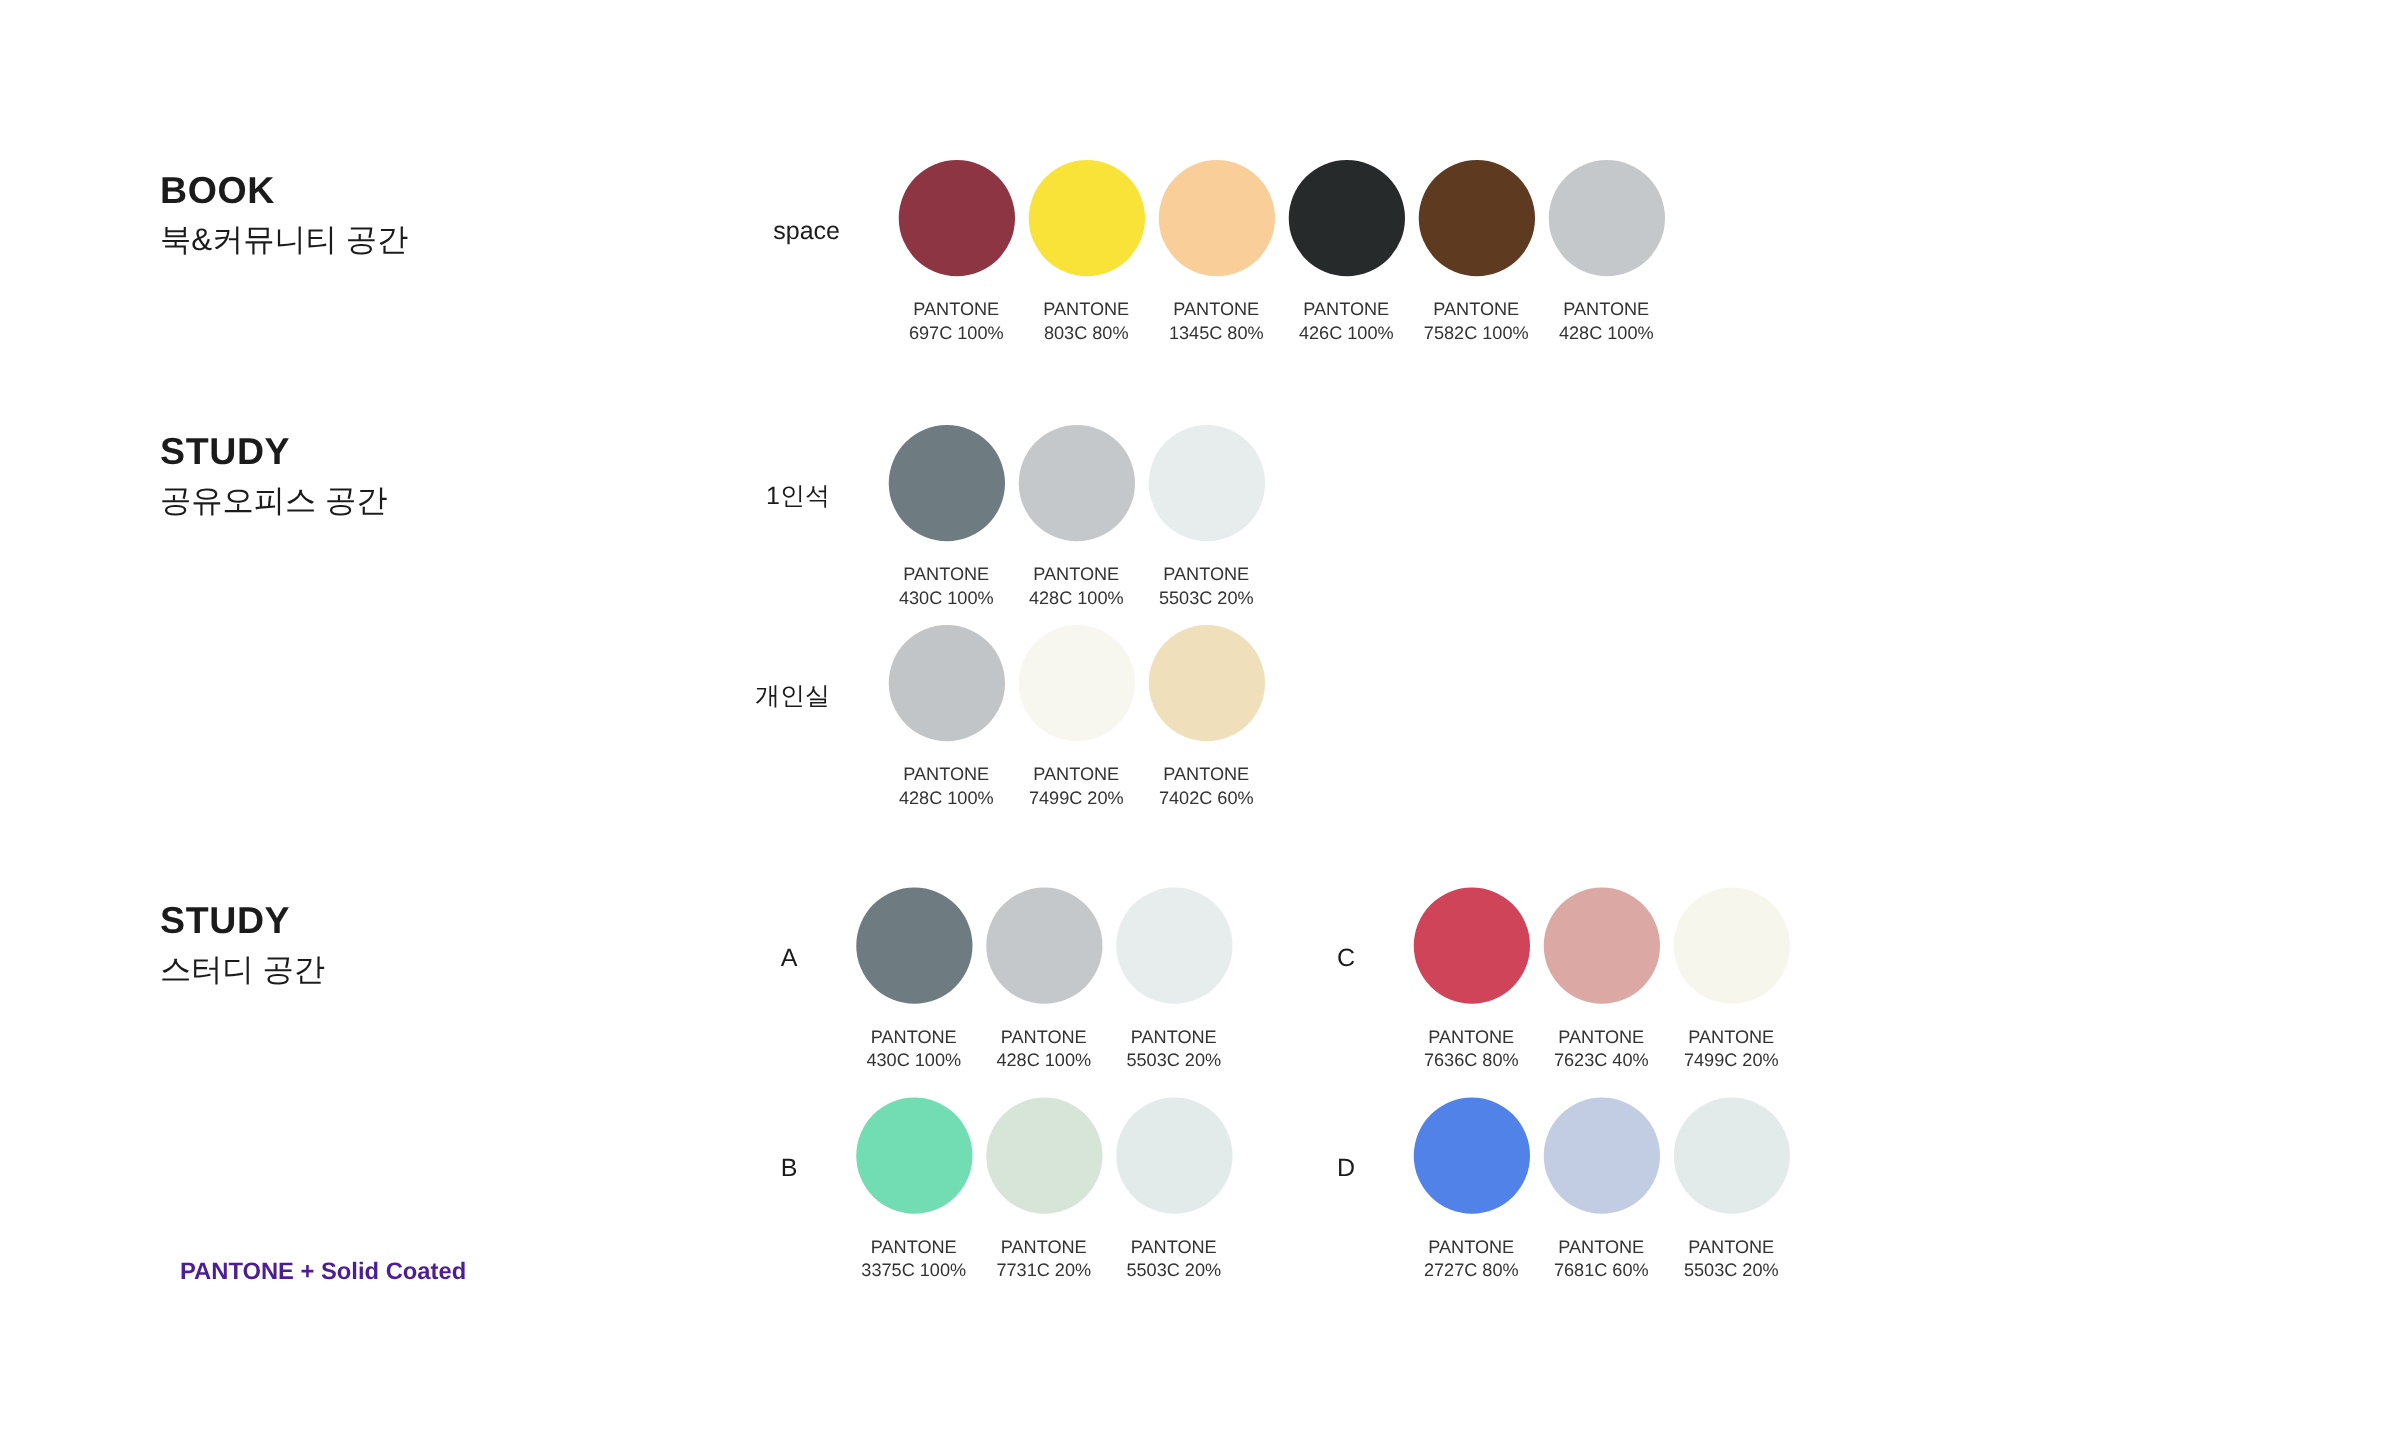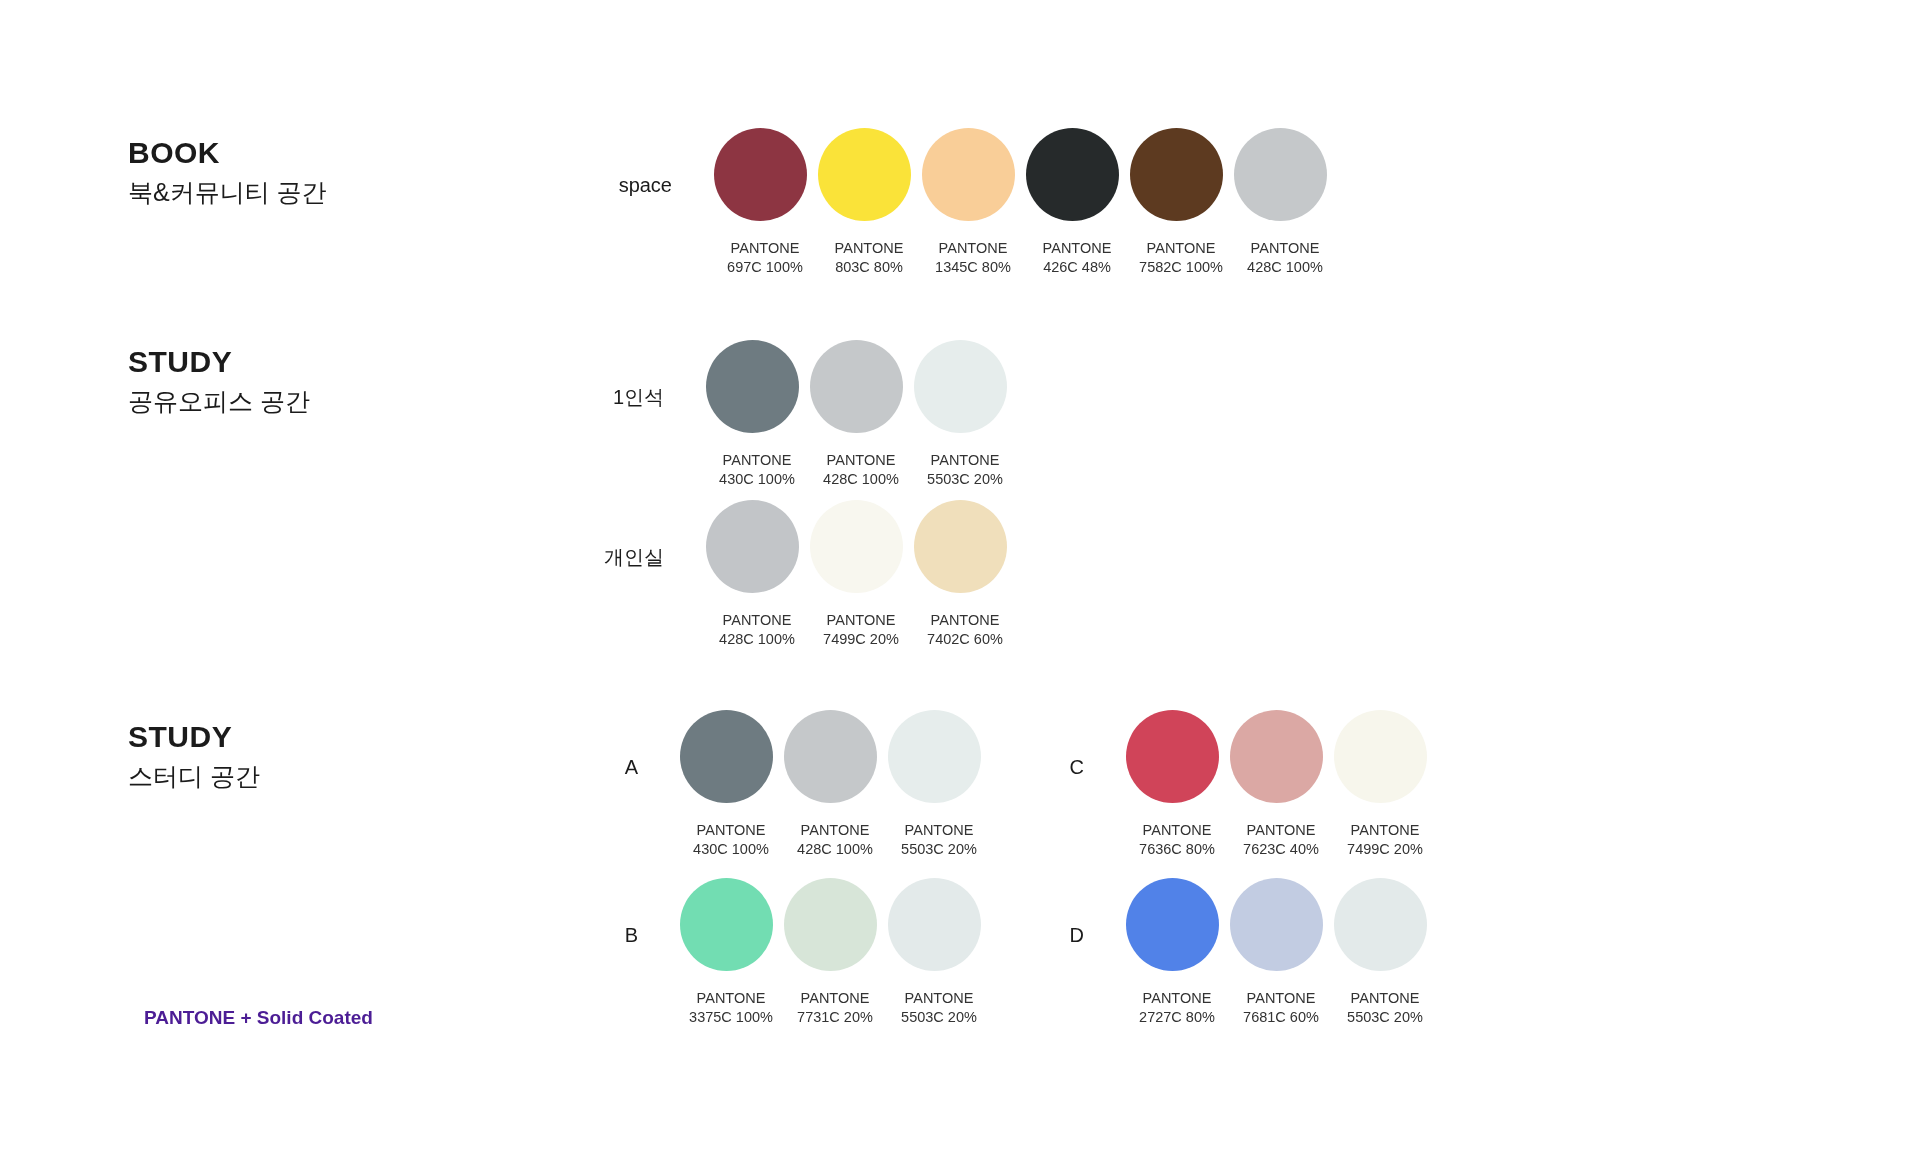--- a/index.html
+++ b/index.html
@@ -83,20 +83,21 @@
 
   .swatch-row {
     display: flex;
     flex-direction: row;
   }
 
   .swatch {
     width: 102px;
     display: flex;
     flex-direction: column;
+    align-items: center;
     margin-right: 2px;
   }
 
   .swatch-dot {
     width: 93px;
     height: 93px;
     border-radius: 50%;
   }
 
   .swatch-caption {
@@ -150,21 +151,21 @@
         <div class="swatch-dot" style="background-color: rgb(249, 206, 152);"></div>
         <div class="swatch-caption">
           <span class="pt-brand">PANTONE</span>
           <span class="pt-code">1345C 80%</span>
         </div>
       </div>
       <div class="swatch">
         <div class="swatch-dot" style="background-color: rgb(38, 42, 43);"></div>
         <div class="swatch-caption">
           <span class="pt-brand">PANTONE</span>
-          <span class="pt-code">426C 48%</span>
+          <span class="pt-code">426C 100%</span>
         </div>
       </div>
       <div class="swatch">
         <div class="swatch-dot" style="background-color: rgb(93, 58, 32);"></div>
         <div class="swatch-caption">
           <span class="pt-brand">PANTONE</span>
           <span class="pt-code">7582C 100%</span>
         </div>
       </div>
       <div class="swatch">

